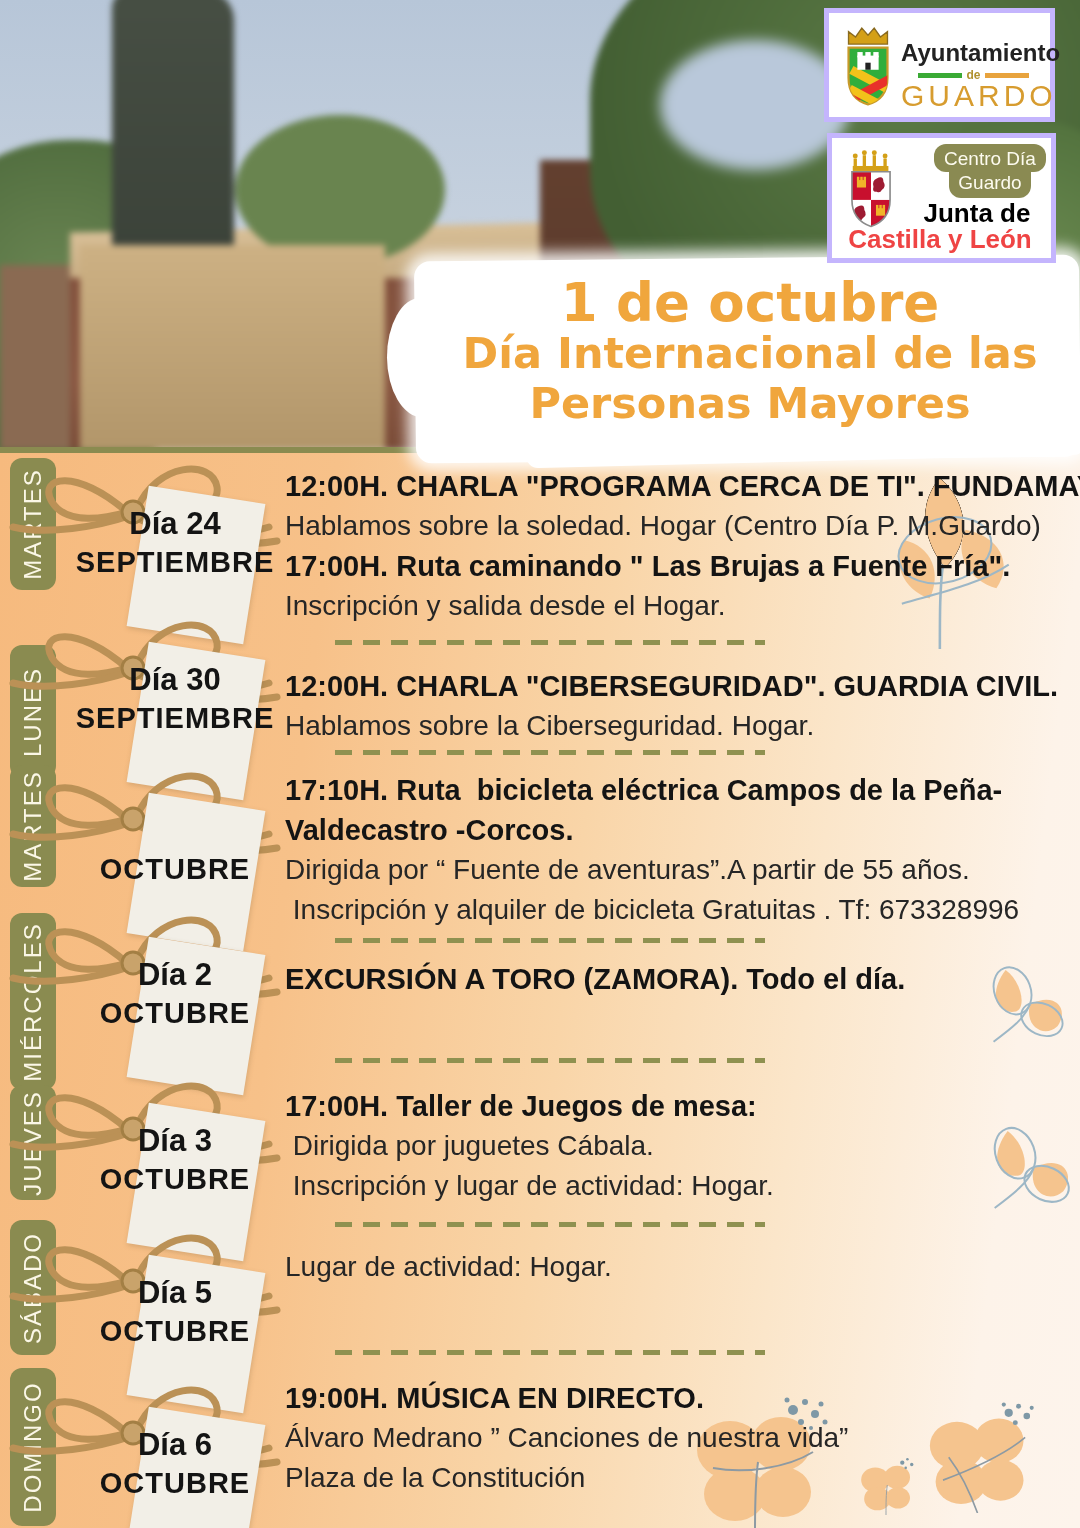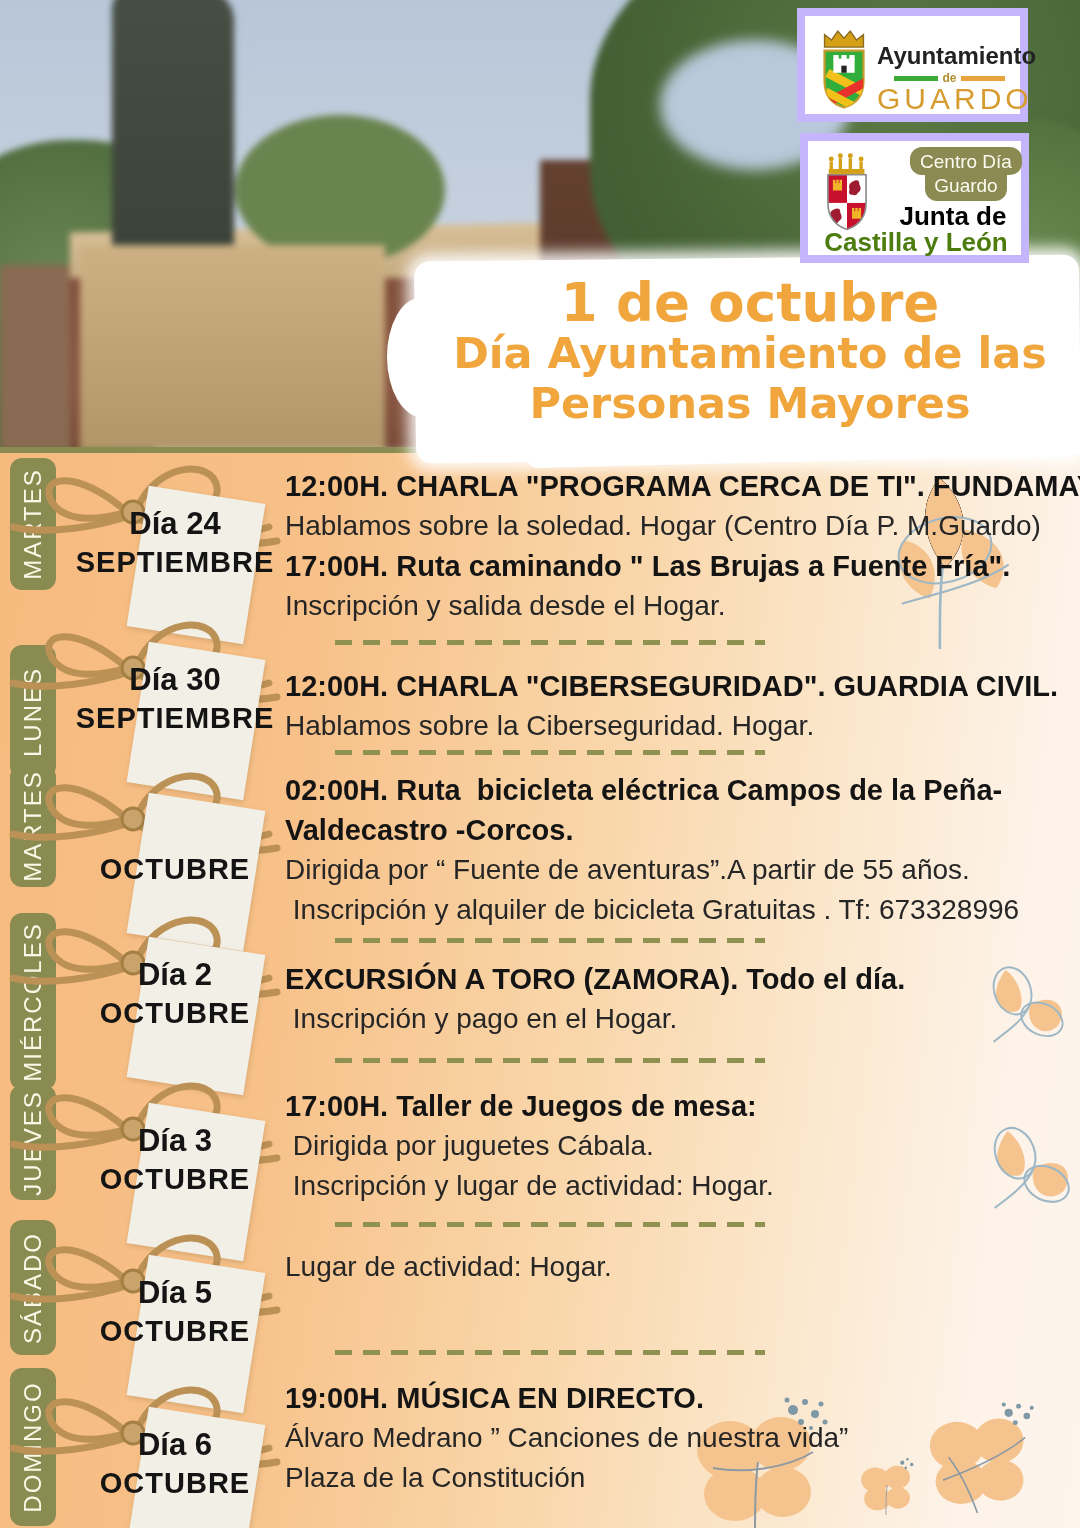--- a/index.html
+++ b/index.html
@@ -27,35 +27,35 @@
   
   .brush{position:absolute;left:415px;top:258px;width:665px;height:202px;background:#fff;border-radius:16px;transform:rotate(-0.6deg);box-shadow:0 0 14px 8px rgba(255,255,255,.85);}
   .brush::before{content:"";position:absolute;left:-28px;top:36px;width:70px;height:120px;background:#fff;border-radius:50%;}
   .brush::after{content:"";position:absolute;left:110px;top:168px;width:560px;height:36px;background:#fff;border-radius:12px;transform:rotate(-0.8deg);}
   .brush-bottom{position:absolute;left:520px;top:424px;width:560px;height:30px;background:#fff;border-radius:10px;transform:rotate(-0.5deg);}
   .title{position:absolute;left:430px;top:278px;width:640px;text-align:center;color:#f0a63d;font-family:"DejaVu Sans",sans-serif;font-weight:700;line-height:50px;}
   .title .t1{font-size:53px;}
   .title .t2{font-size:43px;}
   .title .t3{font-size:43px;}
   
-  .logo-box{position:absolute;background:#fff;border:8px solid #c4b5fd;box-sizing:border-box;}
+  .logo-box{position:absolute;background:#fff;border:5px solid #c4b5fd;box-sizing:border-box;margin-left:27px;}
   .logo-ayto{left:797px;top:8px;width:231px;height:114px;}
   .logo-junta{left:800px;top:133px;width:229px;height:130px;}
   .crest{position:absolute;}
   .ayto-name{position:absolute;left:72px;top:26px;width:145px;text-align:center;font-size:24px;font-weight:700;color:#222;}
   .ayto-de-row{position:absolute;left:72px;top:55px;width:145px;display:flex;align-items:center;justify-content:center;gap:4px;}
   .bar-green{width:44px;height:5px;background:#3aaa35;}
   .bar-orange{width:44px;height:5px;background:#e8a33d;}
   .ayto-de{font-size:12px;font-weight:700;color:#b0922f;}
   .ayto-city{position:absolute;left:72px;top:66px;width:145px;text-align:center;font-size:30px;font-weight:500;color:#d79c2f;letter-spacing:4px;}
   .cd-badge{position:absolute;left:102px;top:6px;width:112px;text-align:center;}
   .cd-badge .b1{background:#8a8a52;border-radius:12px;color:#fdfbef;font-size:19px;padding:4px 0 2px;}
   .cd-badge .b2{background:#8a8a52;border-radius:0 0 12px 12px;color:#fdfbef;font-size:19px;width:82px;margin:-2px auto 0;padding:2px 0 4px;}
   .junta-1{position:absolute;left:70px;top:60px;width:150px;text-align:center;font-size:26px;font-weight:700;color:#000000;}
-  .junta-2{position:absolute;left:2px;top:86px;width:212px;text-align:center;font-size:26px;font-weight:700;color:#4d7c0f;}
+  .junta-2{position:absolute;left:2px;top:86px;width:212px;text-align:center;font-size:26px;font-weight:700;color:#ef4444;}
   
   .panel{position:absolute;left:0;top:447px;width:1080px;height:1081px;border-top:6px solid #8a8b50;box-sizing:border-box;
     background:linear-gradient(97deg,#f6ba7e 0%,#f7c189 28%,#f9d5a8 52%,#fbe6ca 72%,#fdf3e9 90%,#fdf4ec 100%);}
   
   .row{position:absolute;left:0;width:1080px;height:0;}
   .r1{top:458px}.r2{top:645px}.r3{top:765px}.r4{top:913px}.r5{top:1085px}.r6{top:1220px}.r7{top:1368px}
   .day-label{position:absolute;left:10px;top:0;width:46px;background:#8a8b50;border-radius:12px;display:flex;align-items:center;justify-content:center;}
   .r1 .day-label{height:132px}.r2 .day-label{height:133px}.r3 .day-label{height:122px}.r4 .day-label{height:177px}
   .r5 .day-label{height:115px}.r6 .day-label{height:135px}.r7 .day-label{height:158px}
   .vtext{transform:rotate(-90deg);white-space:nowrap;color:#fbf7e6;font-size:24px;letter-spacing:2px;font-weight:500;}
@@ -110,21 +110,21 @@
       <div class="ph sky-gap"></div>
     </div>
   </div>
 
   <div class="panel"></div>
 
   <div class="brush"></div>
   <div class="brush-bottom"></div>
   <div class="title z3">
     <div class="t1">1 de octubre</div>
-    <div class="t2">Día Ayuntamiento de las</div>
+    <div class="t2">Día Internacional de las</div>
     <div class="t3">Personas Mayores</div>
   </div>
 
   <div class="logo-box logo-ayto z3">
     <svg class="crest" style="left:8px;top:4px;" width="62" height="102" viewBox="0 0 70 100">
       <defs>
           <clipPath id="sh1">
             <path d="M13,27 h44 v34 q0,24 -22,30 q-22,-6 -22,-30 z"></path>
           </clipPath>
         </defs>
@@ -338,21 +338,21 @@
           <path d="M127,59 C92,71 42,79 8,71"></path>
           <path d="M134,61 C182,79 232,81 264,71"></path>
           <path d="M134,63 C187,89 237,91 272,85"></path>
         </g>
         <circle cx="128" cy="56" r="11" fill="#c9a36b" stroke="#a37f44" stroke-width="3"></circle>
       </svg>
       <div class="tag-paper"></div>
       <div class="tag-month">OCTUBRE</div>
     </div>
     <div class="event">
-      <div class="line bold">02:00H. Ruta  bicicleta eléctrica Campos de la Peña-</div>
+      <div class="line bold">17:10H. Ruta  bicicleta eléctrica Campos de la Peña-</div>
       <div class="line bold">Valdecastro -Corcos.</div>
       <div class="line">Dirigida por “ Fuente de aventuras”.A partir de 55 años.</div>
       <div class="line"> Inscripción y alquiler de bicicleta Gratuitas . Tf: 673328996</div>
     </div>
   </div>
 
   <div class="row r4">
     <div class="day-label">
         <span class="vtext">MIÉRCOLES</span>
       </div>
@@ -366,21 +366,20 @@
           <path d="M134,63 C187,89 237,91 272,85"></path>
         </g>
         <circle cx="128" cy="56" r="11" fill="#c9a36b" stroke="#a37f44" stroke-width="3"></circle>
       </svg>
       <div class="tag-paper"></div>
       <div class="tag-day">Día 2</div>
       <div class="tag-month">OCTUBRE</div>
     </div>
     <div class="event">
       <div class="line bold">EXCURSIÓN A TORO (ZAMORA). Todo el día.</div>
-      <div class="line"> Inscripción y pago en el Hogar.</div>
     </div>
   </div>
 
   <div class="row r5">
     <div class="day-label">
         <span class="vtext">JUEVES</span>
       </div>
     <div class="tag">
       <svg class="tag-bow" viewBox="0 0 290 100">
         <g fill="none" stroke="#bb9156" stroke-width="7" stroke-linecap="round">

